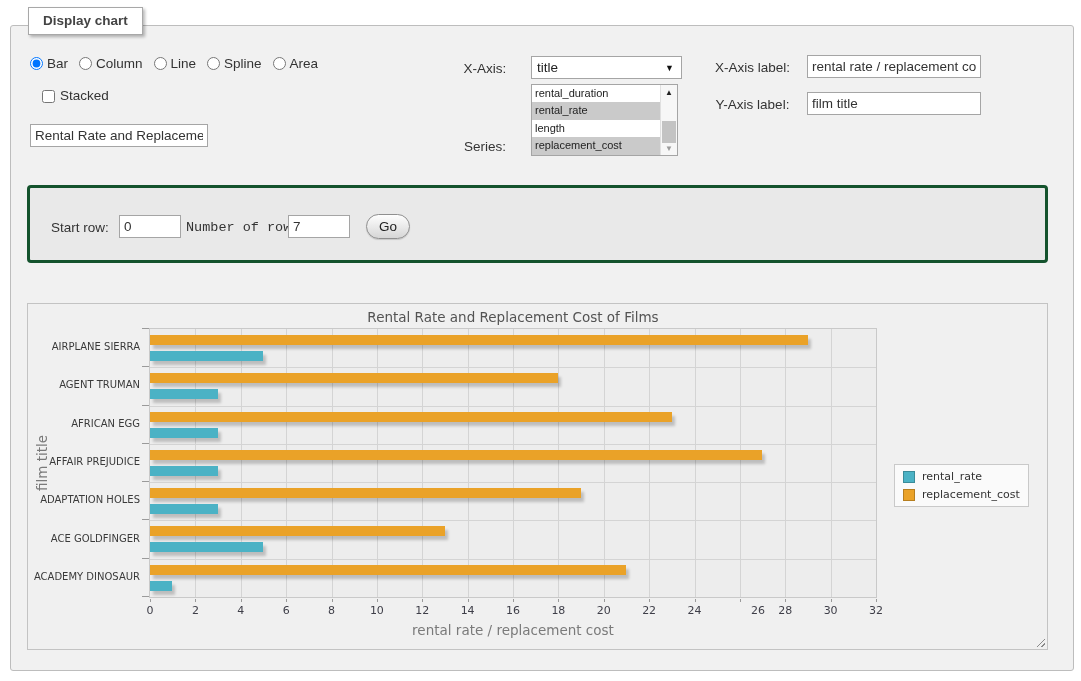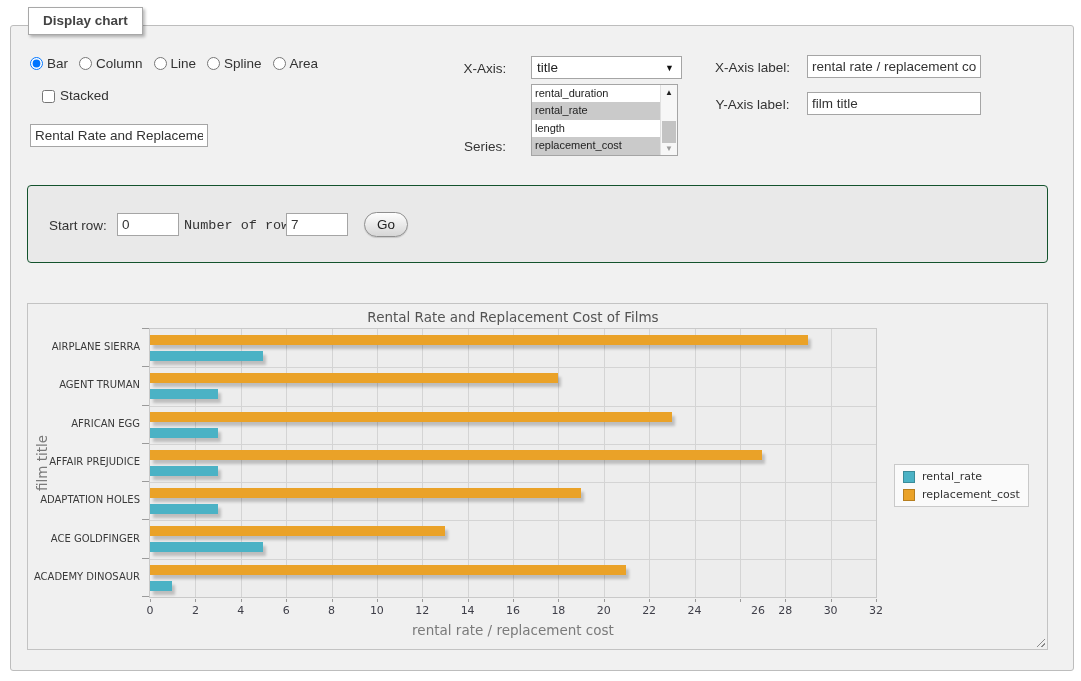--- a/index.html
+++ b/index.html
@@ -55,21 +55,21 @@
                 background:#c3c3c3; }
   .sbar .down { position:absolute; bottom:0; left:0; right:0; height:14px;
                 display:flex; align-items:center; justify-content:center;
                 font-size:8px; color:#9b9b9b; }
 
   .xal-input { left:807px; top:55px; width:174px; height:23px; }
   .yal-input { left:807px; top:92px; width:174px; height:23px; }
 
   
   .rows-panel { left:27px; top:185px; width:1021px; height:78px;
-                background:#e9e9e9; border:1px solid #14532d; border-radius:4px; }
+                background:#e9e9e9; border:3px solid #14532d; border-radius:4px; }
   .rp-lbl1 { left:21px; top:32px; }  .rp-lbl2 { left:156px; top:32px;font-family:Liberation Mono, monospace; }
   .rp-in1  { left:89px;  top:27px; width:62px; height:23px; }
   .rp-in2  { left:258px; top:27px; width:62px; height:23px; }
   .go-btn  { left:336px; top:26px; height:25px; padding:0 12px;
              border:1px solid #8f8f8f; border-radius:13px;
              background:linear-gradient(#fefefe,#d6d6d6);
              font-family:"Liberation Sans", sans-serif;
              font-size:13.5px; color:#222; box-shadow:0 1px 1px rgba(0,0,0,.15); }
 
   

